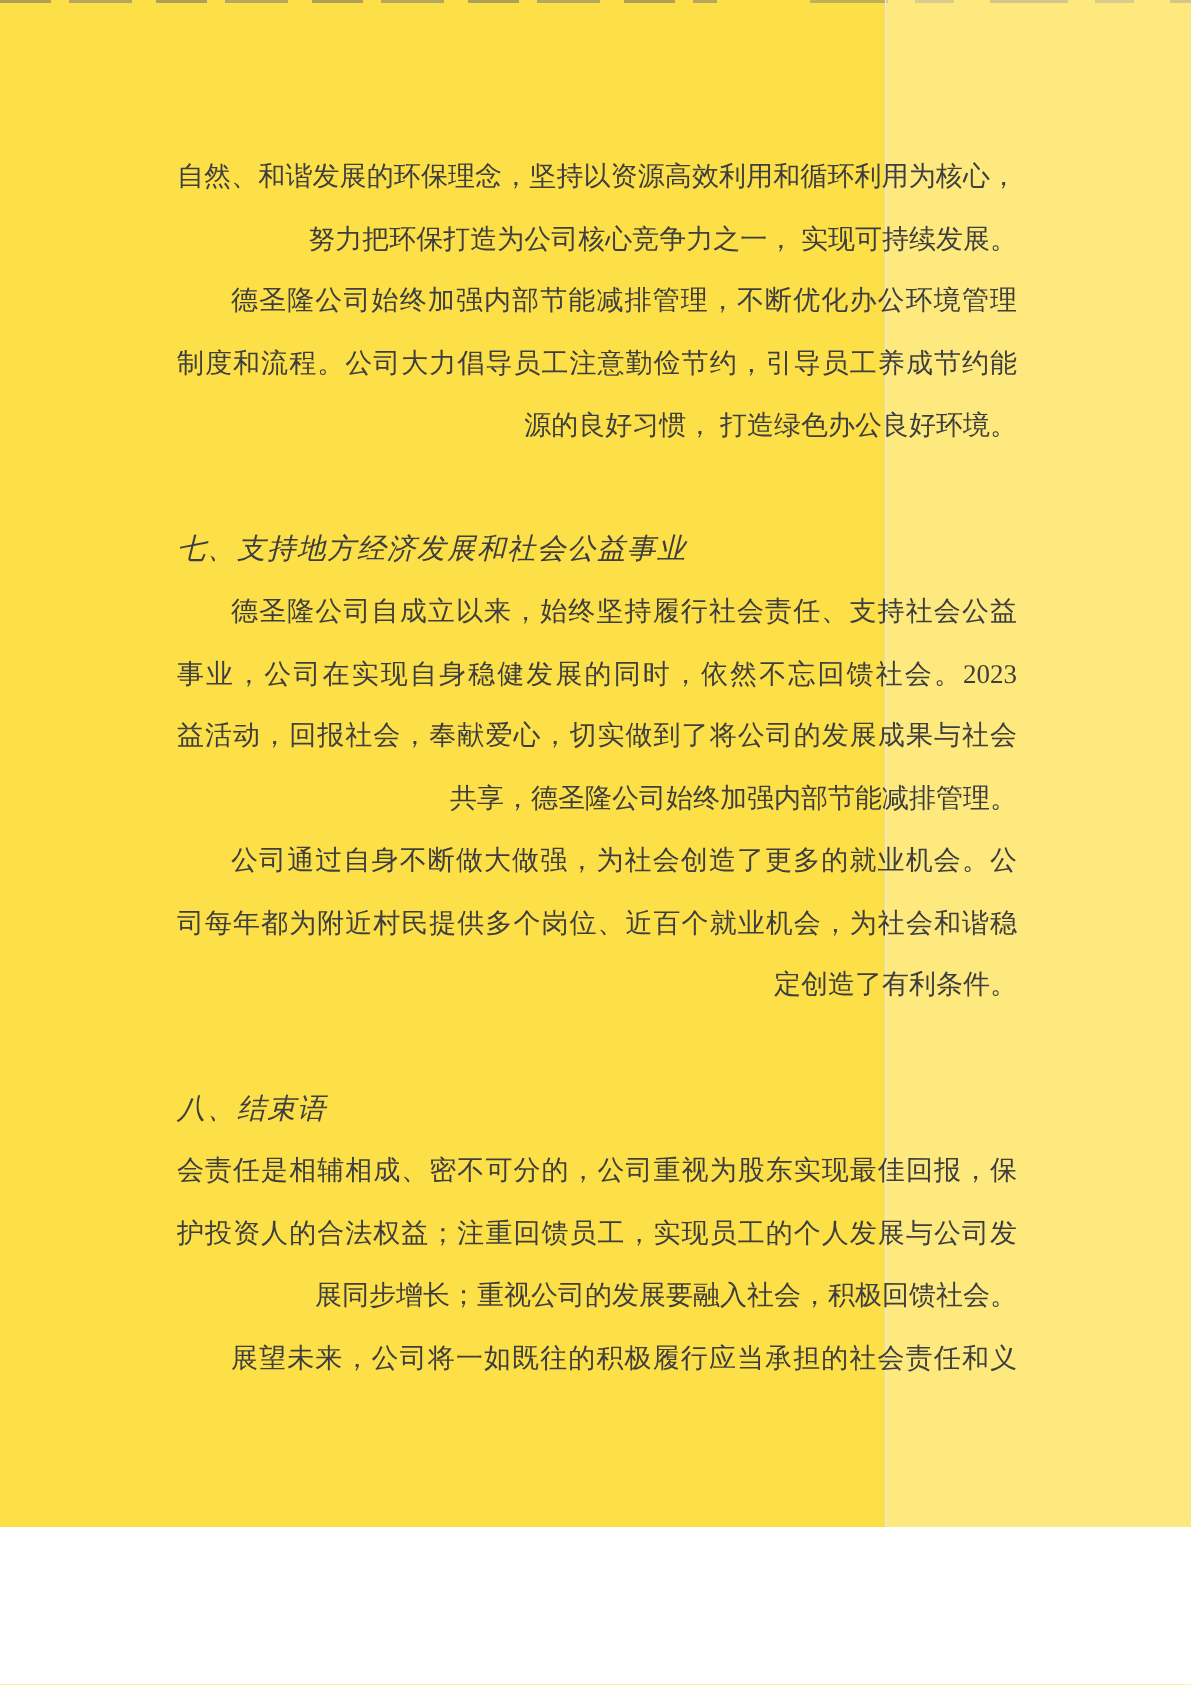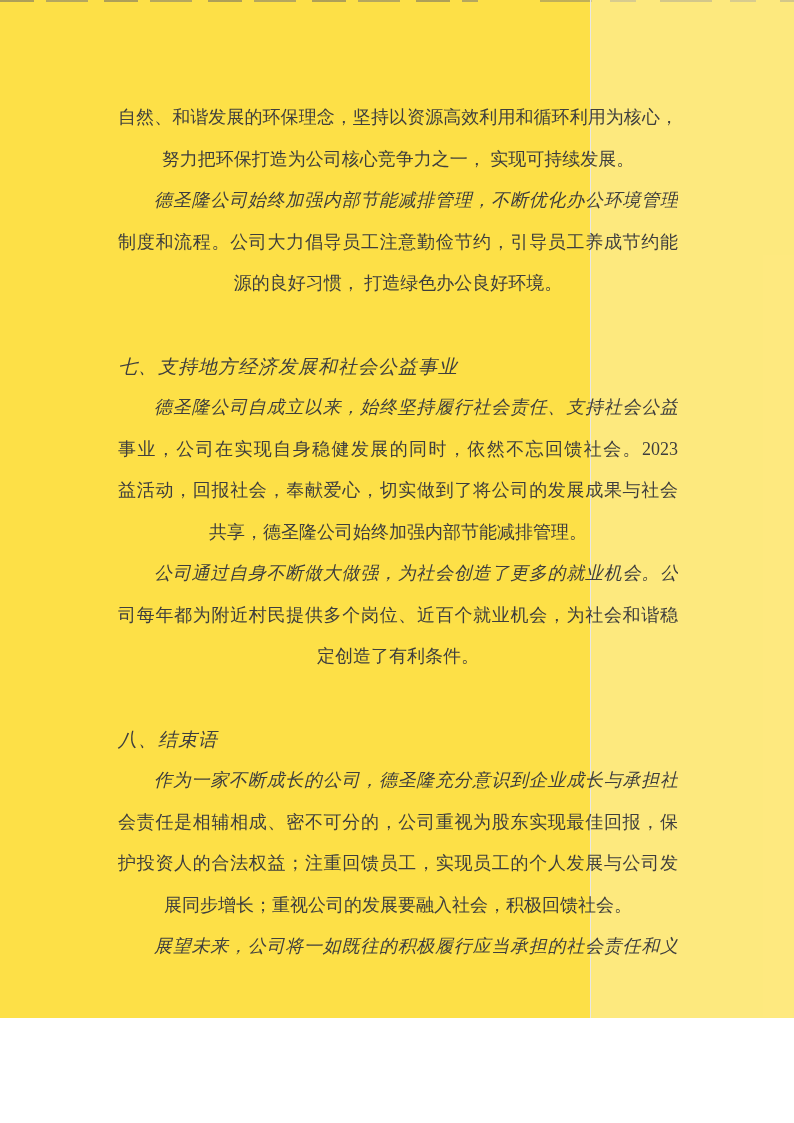--- a/index.html
+++ b/index.html
@@ -54,32 +54,31 @@
     left: 118px;
     top: 97px;
     width: 560px;
     color: #3e3e3e;
     font-size: 18px;
   }
   .line {
     height: 41.5px;
     line-height: 41.5px;
     white-space: nowrap;
-    text-align: center;
+    text-align: right;
     overflow: visible;
   }
   .line.fill {
     white-space: normal;
     text-align: justify;
     text-align-last: justify;
     overflow: hidden;
   }
   .line.indent {
     text-indent: 36px;
-    font-style: italic;
   }
   .heading {
     height: 41.5px;
     line-height: 41.5px;
     font-size: 19px;
     letter-spacing: 1px;
     white-space: nowrap;
     font-style: italic;
   }
   .gap {
@@ -107,20 +106,19 @@
       <div class="heading">七、支持地方经济发展和社会公益事业</div>
       <div class="line fill indent">德圣隆公司自成立以来，始终坚持履行社会责任、支持社会公益</div>
       <div class="line fill">事业，公司在实现自身稳健发展的同时，依然不忘回馈社会。2023</div>
       <div class="line fill">益活动，回报社会，奉献爱心，切实做到了将公司的发展成果与社会</div>
       <div class="line">共享，德圣隆公司始终加强内部节能减排管理。</div>
       <div class="line fill indent">公司通过自身不断做大做强，为社会创造了更多的就业机会。公</div>
       <div class="line fill">司每年都为附近村民提供多个岗位、近百个就业机会，为社会和谐稳</div>
       <div class="line">定创造了有利条件。</div>
       <div class="gap"></div>
       <div class="heading">八、结束语</div>
-      <div class="line fill indent">作为一家不断成长的公司，德圣隆充分意识到企业成长与承担社</div>
       <div class="line fill">会责任是相辅相成、密不可分的，公司重视为股东实现最佳回报，保</div>
       <div class="line fill">护投资人的合法权益；注重回馈员工，实现员工的个人发展与公司发</div>
       <div class="line">展同步增长；重视公司的发展要融入社会，积极回馈社会。</div>
       <div class="line fill indent">展望未来，公司将一如既往的积极履行应当承担的社会责任和义</div>
     </div>
 
 </div>
 
 </body></html>

